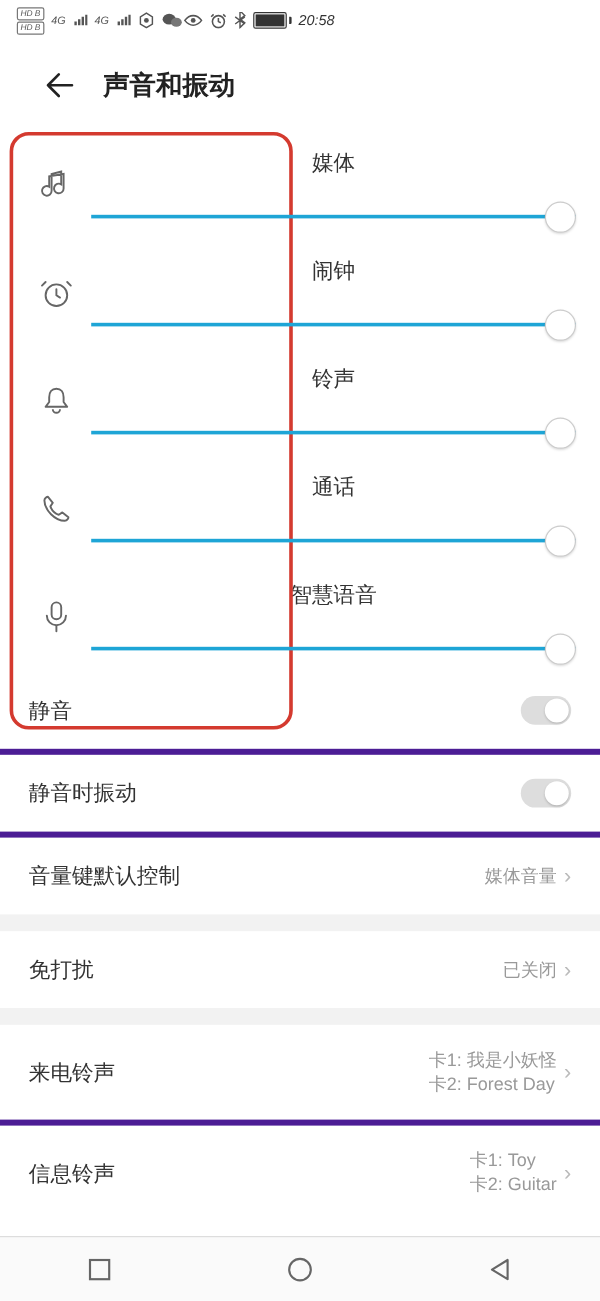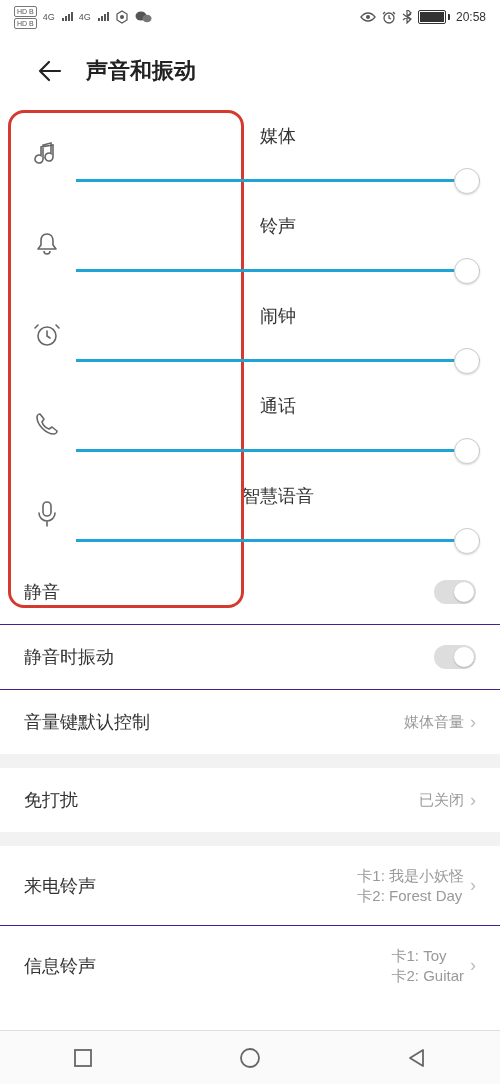--- a/index.html
+++ b/index.html
@@ -1,17 +1,17 @@
 <!DOCTYPE html>
 <html><head>
 <meta charset="utf-8">
 <style>
   * { box-sizing: border-box; margin: 0; padding: 0; }
   html, body { width: 500px; height: 1084px; font-family: -apple-system, "Helvetica Neue", Arial, sans-serif; background: #fff; color: #222; }
-  .status-bar { height: 34px; display: flex; justify-content: space-between; align-items: center; padding: 0 14px; font-size: 14px; color: #555; }
+  .status-bar { height: 34px; display: flex; align-items: center; padding: 0 14px; font-size: 14px; color: #555; font-style: italic; }
   .status-left, .status-right { display: flex; align-items: center; gap: 6px; }
   .hd-badge { font-size: 7px; border: 1px solid #777; border-radius: 2px; padding: 0 2px; line-height: 9px; }
   .stack { display:flex; flex-direction:column; gap:1px;}
   .sig-text { font-size: 9px; }
   .battery { display:inline-flex; align-items:center; gap:2px;}
   .batt-body{ width:28px; height:14px; border:1.5px solid #333; border-radius:2px; position:relative;}
   .batt-fill{ position:absolute; left:1px; top:1px; bottom:1px; width:24px; background:#333;}
   .batt-tip{ width:2px; height:6px; background:#333; border-radius:0 1px 1px 0;}
   .time { font-size:12px; font-weight:500; color:#333; }
 
@@ -25,21 +25,21 @@
   .vol-list { padding: 6px 20px 0 20px; }
   .vol-row { display:flex; align-items:flex-start; gap:12px; padding: 14px 0 6px 10px; text-align: center; }
   .vol-icon { width:34px; height:60px; display:flex; align-items:center; justify-content:center; color:#666; }
   .vol-body { flex:1; }
   .vol-label { font-size:18px; color:#333; margin-bottom: 20px; }
   .slider { position:relative; height:26px; }
   .track { position:absolute; left:0; right:0; top:11px; height:3px; background:#1ea5d6; }
   .thumb { position:absolute; right:0; top:0; width:26px; height:26px; border-radius:50%; background:#fff; border:1px solid #ccc; box-shadow:0 1px 2px rgba(0,0,0,.15); }
 
   .settings-list { }
-  .row { display:flex; align-items:center; justify-content:space-between; padding: 20px 24px; border-bottom:1px solid #4c1d95; }
+  .row { display:flex; align-items:center; justify-content:space-between; padding: 20px 24px; border-bottom:5px solid #4c1d95; }
   .row:last-child{border-bottom:none;}
   .row-label { font-size:18px; color:#333; }
   .row-right { display:flex; align-items:center; gap:6px; color:#999; font-size:15px; }
   .multi { text-align:left; line-height:1.3; }
   .chevron { color:#bbb; font-size:18px; }
   .toggle { width:42px; height:24px; border-radius:12px; background:#ddd; position:relative; }
   .toggle::after { content:""; position:absolute; right:2px; top:2px; width:20px; height:20px; border-radius:50%; background:#fff; box-shadow:0 1px 2px rgba(0,0,0,.2);}
 
   .section-gap { height:14px; background:#f2f2f2; }
 
@@ -133,42 +133,42 @@
         <div class="vol-label">媒体</div>
         <div class="slider">
           <div class="track"></div>
             <div class="thumb"></div>
         </div>
       </div>
     </div>
 
     <div class="vol-row">
       <div class="vol-icon">
-        <svg width="28" height="28" viewBox="0 0 28 28">
-            <path d="M14 4c-4 0-6 3-6 7v4l-3 4h18l-3-4v-4c0-4-2-7-6-7zM11 21a3 3 0 0 0 6 0" fill="none" stroke="#666" stroke-width="1.6" stroke-linejoin="round"></path>
-          </svg>
-      </div>
-      <div class="vol-body">
-        <div class="vol-label">铃声</div>
-        <div class="slider">
-          <div class="track"></div>
-            <div class="thumb"></div>
-        </div>
-      </div>
-    </div>
-
-    <div class="vol-row">
-      <div class="vol-icon">
         <svg width="30" height="30" viewBox="0 0 30 30">
             <circle cx="15" cy="17" r="9" fill="none" stroke="#666" stroke-width="1.6"></circle>
             <path d="M15 12v5l3 2M6 6l-3 3M24 6l3 3" stroke="#666" stroke-width="1.6" fill="none" stroke-linecap="round"></path>
           </svg>
       </div>
       <div class="vol-body">
         <div class="vol-label">闹钟</div>
+        <div class="slider">
+          <div class="track"></div>
+            <div class="thumb"></div>
+        </div>
+      </div>
+    </div>
+
+    <div class="vol-row">
+      <div class="vol-icon">
+        <svg width="28" height="28" viewBox="0 0 28 28">
+            <path d="M14 4c-4 0-6 3-6 7v4l-3 4h18l-3-4v-4c0-4-2-7-6-7zM11 21a3 3 0 0 0 6 0" fill="none" stroke="#666" stroke-width="1.6" stroke-linejoin="round"></path>
+          </svg>
+      </div>
+      <div class="vol-body">
+        <div class="vol-label">铃声</div>
         <div class="slider">
           <div class="track"></div>
             <div class="thumb"></div>
         </div>
       </div>
     </div>
 
     <div class="vol-row">
       <div class="vol-icon">
         <svg width="28" height="28" viewBox="0 0 28 28">

